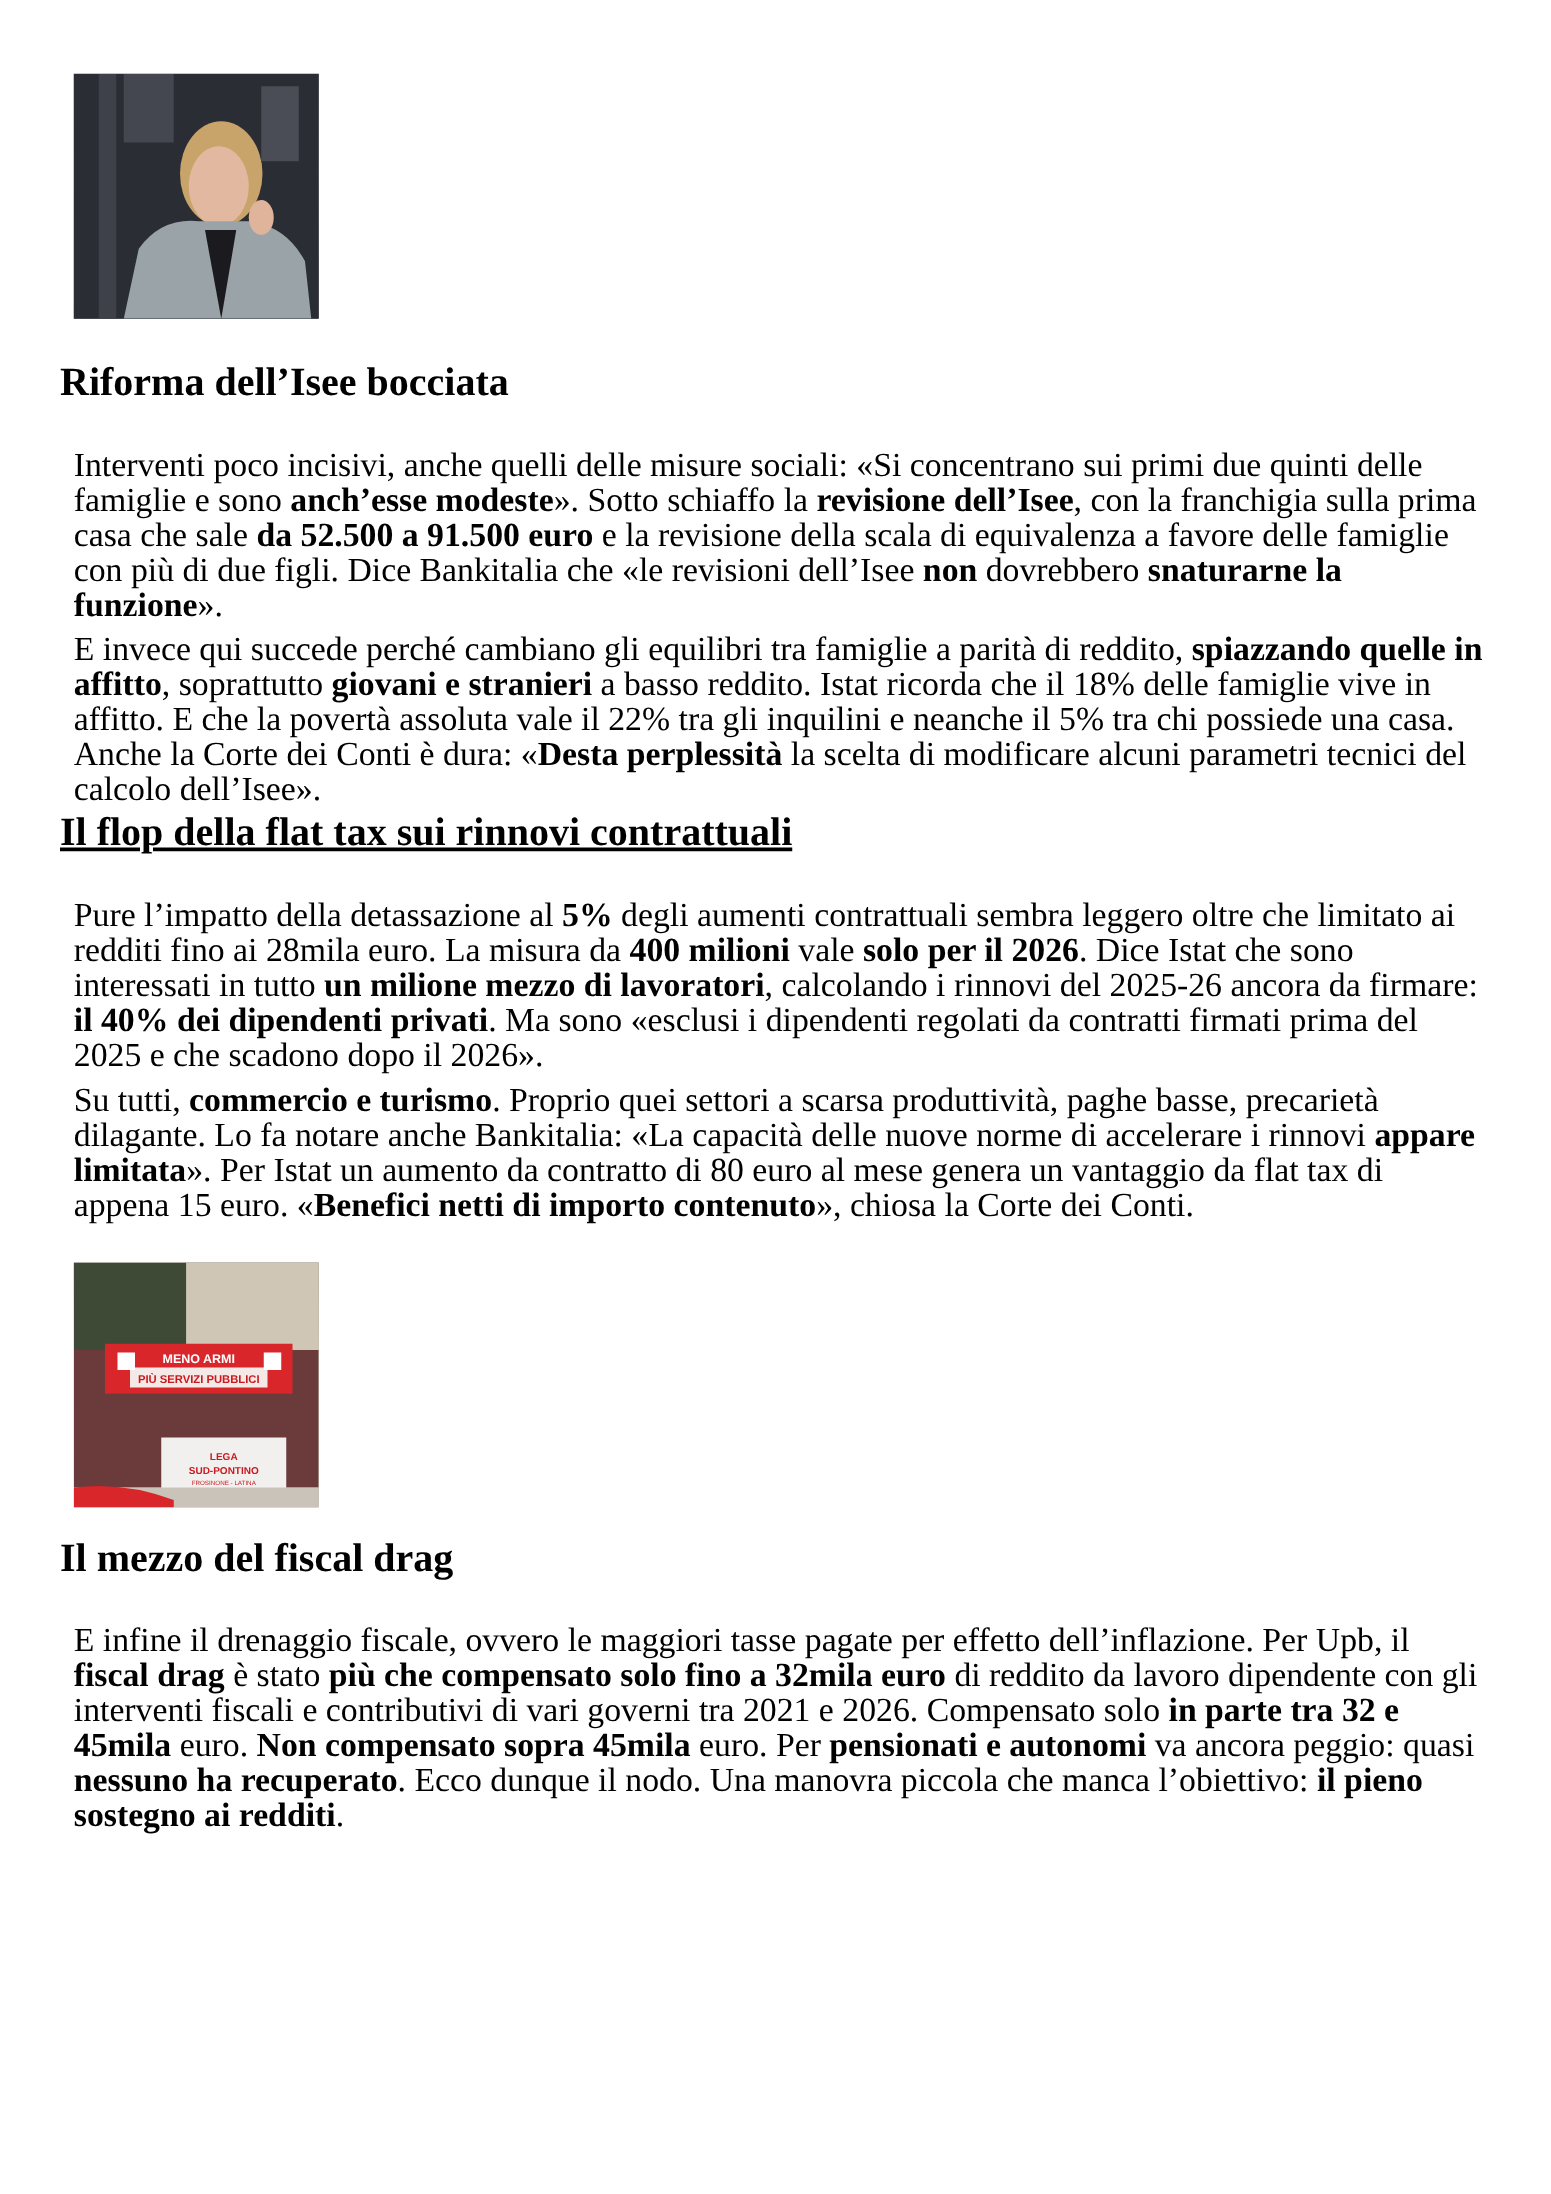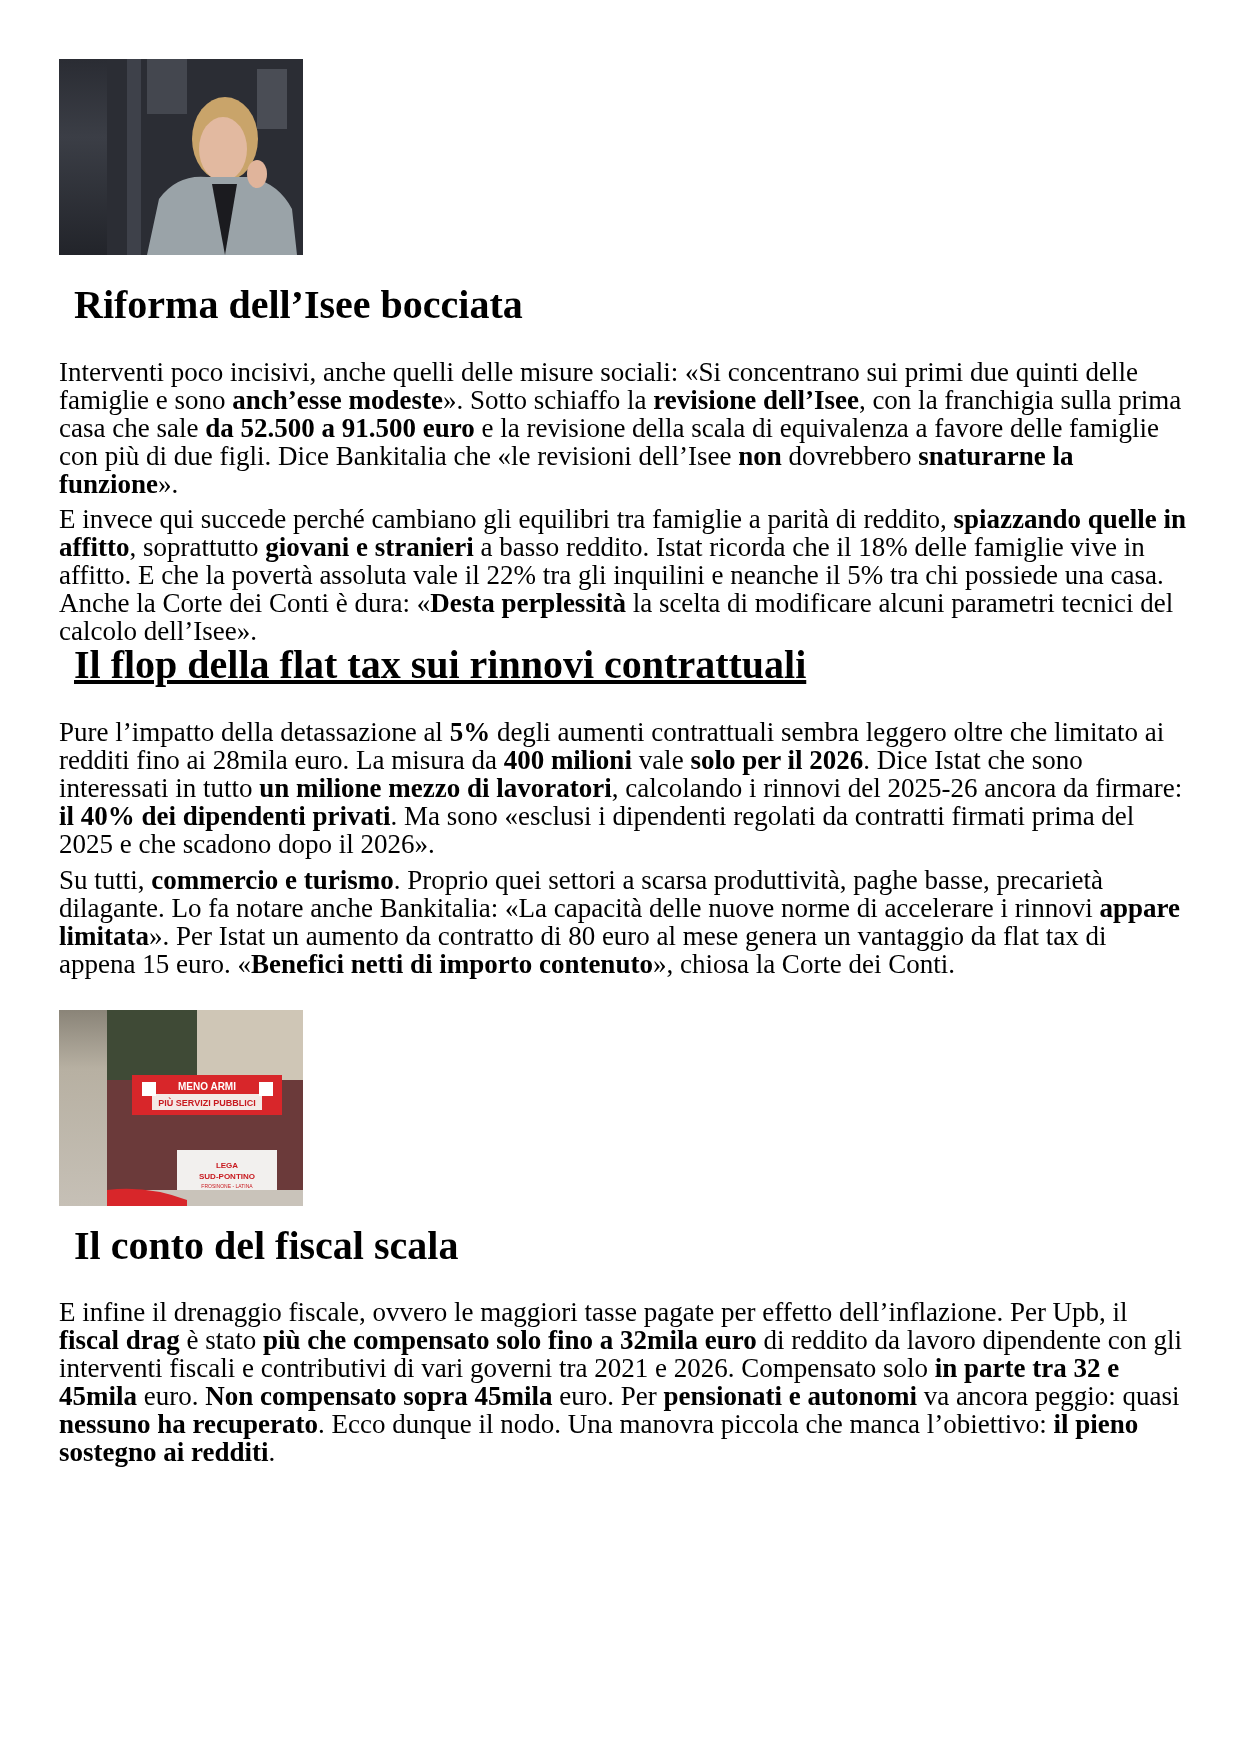--- a/index.html
+++ b/index.html
@@ -1,21 +1,21 @@
 <!DOCTYPE html>
 <html><head>
 <meta charset="utf-8">
 <style>
   html, body { margin: 0; padding: 0; background: #ffffff; }
   body { width: 1241px; height: 1755px; position: relative; overflow: hidden;
          font-family: "Liberation Serif", serif; color: #000; }
-  .img { position: absolute; left: 59px; width: 196px; height: 196px; overflow: hidden; padding-left: 48px; }
+  .img { position: absolute; left: 59px; width: 196px; height: 196px; overflow: hidden; }
   .img1 { top: 59px; background: linear-gradient(180deg, #2a2c33 0%, #3b3e46 40%, #22242a 100%); }
   .img2 { top: 1010px; background: linear-gradient(180deg, #8a8478 0%, #b7b0a2 30%, #c6c0b6 100%); }
-  h2 { position: absolute; left: 74px; margin: 0; font-size: 40px; font-weight: bold; line-height: 40px; }
+  h2 { position: absolute; left: 48px; margin: 0; font-size: 32px; font-weight: bold; line-height: 40px; }
   p { position: absolute; left: 59px; width: 1130px; margin: 0; font-size: 27px; line-height: 28px; }
   b { font-weight: bold; }
 </style>
 </head>
 <body>
 
 <div class="img img1" title="Portrait of a woman in a grey blazer, hand raised to face">
   <svg width="196" height="196" viewBox="0 0 196 196">
     <rect width="196" height="196" fill="#2b2d34"></rect>
     <rect x="20" y="0" width="14" height="196" fill="#3e414a"></rect>
@@ -51,14 +51,14 @@
     <rect x="152" y="72" width="14" height="14" fill="#fff"></rect>
     <rect x="70" y="140" width="100" height="44" fill="#f2f0ee"></rect>
     <text x="120" y="158" font-size="8" text-anchor="middle" fill="#c8191f" font-family="Liberation Sans, sans-serif" font-weight="bold">LEGA</text>
     <text x="120" y="169" font-size="8" text-anchor="middle" fill="#c8191f" font-family="Liberation Sans, sans-serif" font-weight="bold">SUD-PONTINO</text>
     <text x="120" y="178" font-size="5" text-anchor="middle" fill="#c8191f" font-family="Liberation Sans, sans-serif">FROSINONE - LATINA</text>
     <rect x="0" y="180" width="196" height="16" fill="#c9c3ba"></rect>
     <path d="M0 180 Q40 175 80 190 L80 196 L0 196 Z" fill="#d8262a"></path>
   </svg>
 </div>
 
-<h2 style="top:1226px;">Il conto del fiscal scala</h2>
+<h2 style="top:1226px;">Il mezzo del fiscal drag</h2>
 <p style="top:1298px;" class="rich"><span>E infine il drenaggio fiscale, ovvero le maggiori tasse pagate per effetto dell’inflazione. Per Upb, il </span><b>fiscal drag</b><span> è stato </span><b>più che compensato solo fino a 32mila euro</b><span> di reddito da lavoro dipendente con gli interventi fiscali e contributivi di vari governi tra 2021 e 2026. Compensato solo </span><b>in parte tra 32 e 45mila</b><span> euro. </span><b>Non compensato sopra 45mila</b><span> euro. Per </span><b>pensionati e autonomi</b><span> va ancora peggio: quasi </span><b>nessuno ha recuperato</b><span>. Ecco dunque il nodo. Una manovra piccola che manca l’obiettivo: </span><b>il pieno sostegno ai redditi</b><span>.</span></p>
 
 </body></html>

